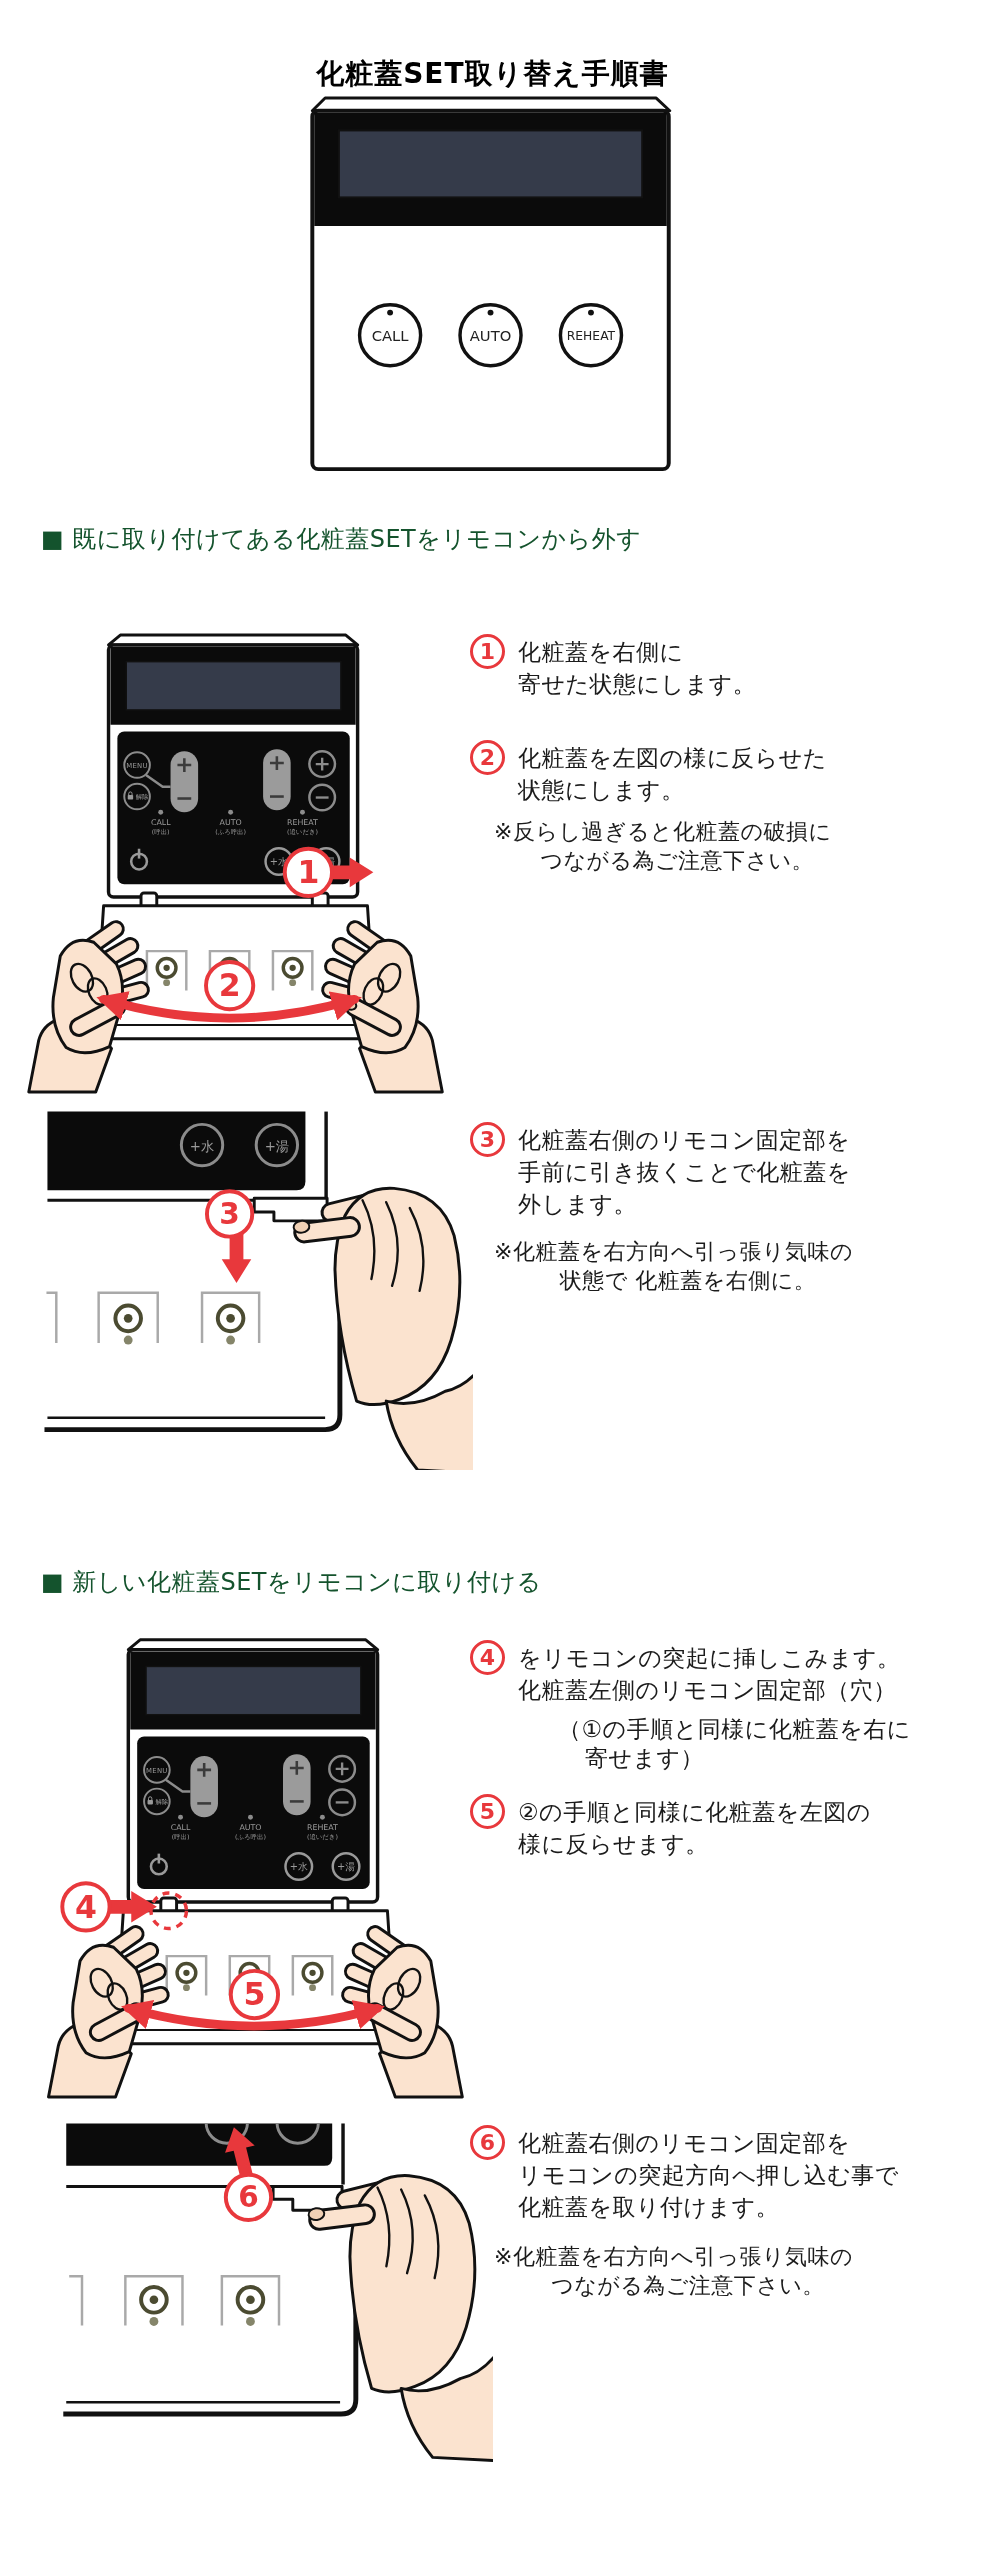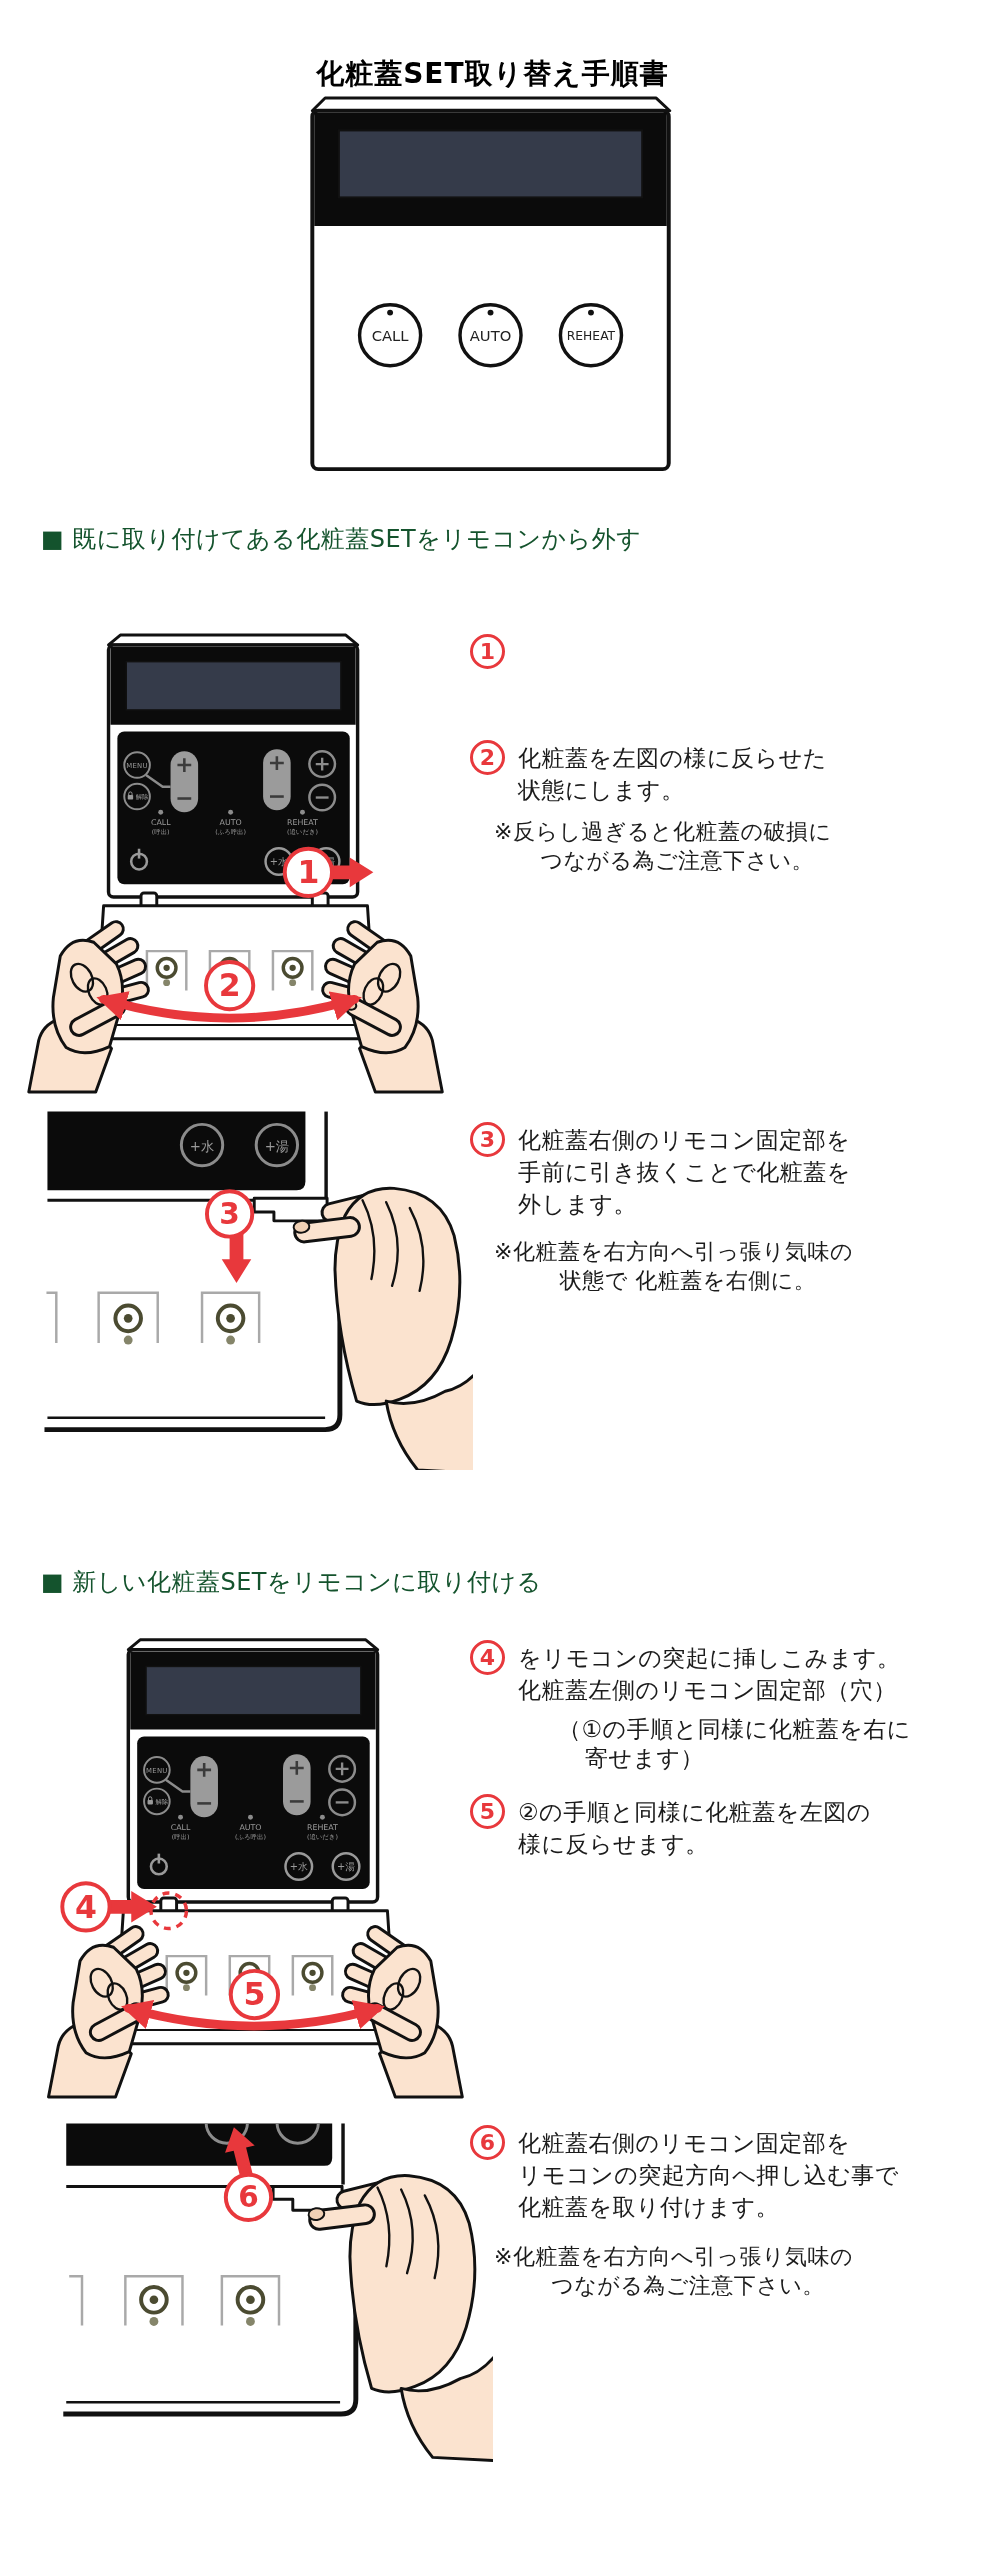--- a/index.html
+++ b/index.html
@@ -187,20 +187,24 @@
       <text class="mknum" x="298" y="256" font-size="32" text-anchor="middle">1</text>
     </g>
     <g>
       <circle cx="218" cy="360" r="24" fill="#fff" stroke="var(--red)" stroke-width="4"></circle>
       <text class="mknum" x="218" y="371" font-size="32" text-anchor="middle">2</text>
     </g>
   </svg>
 
   <div class="step" style="left:470px;top:636px">
     <div class="stepnum">1</div>
+    <div class="steptext">
+      <div>化粧蓋を右側に</div>
+      <div>寄せた状態にします。</div>
+    </div>
   </div>
 
   <div class="step" style="left:470px;top:742px">
     <div class="stepnum">2</div>
     <div class="steptext">
       <div>化粧蓋を左図の様に反らせた</div>
       <div>状態にします。</div>
     </div>
   </div>
   <div class="note" style="left:494px;top:817px">

